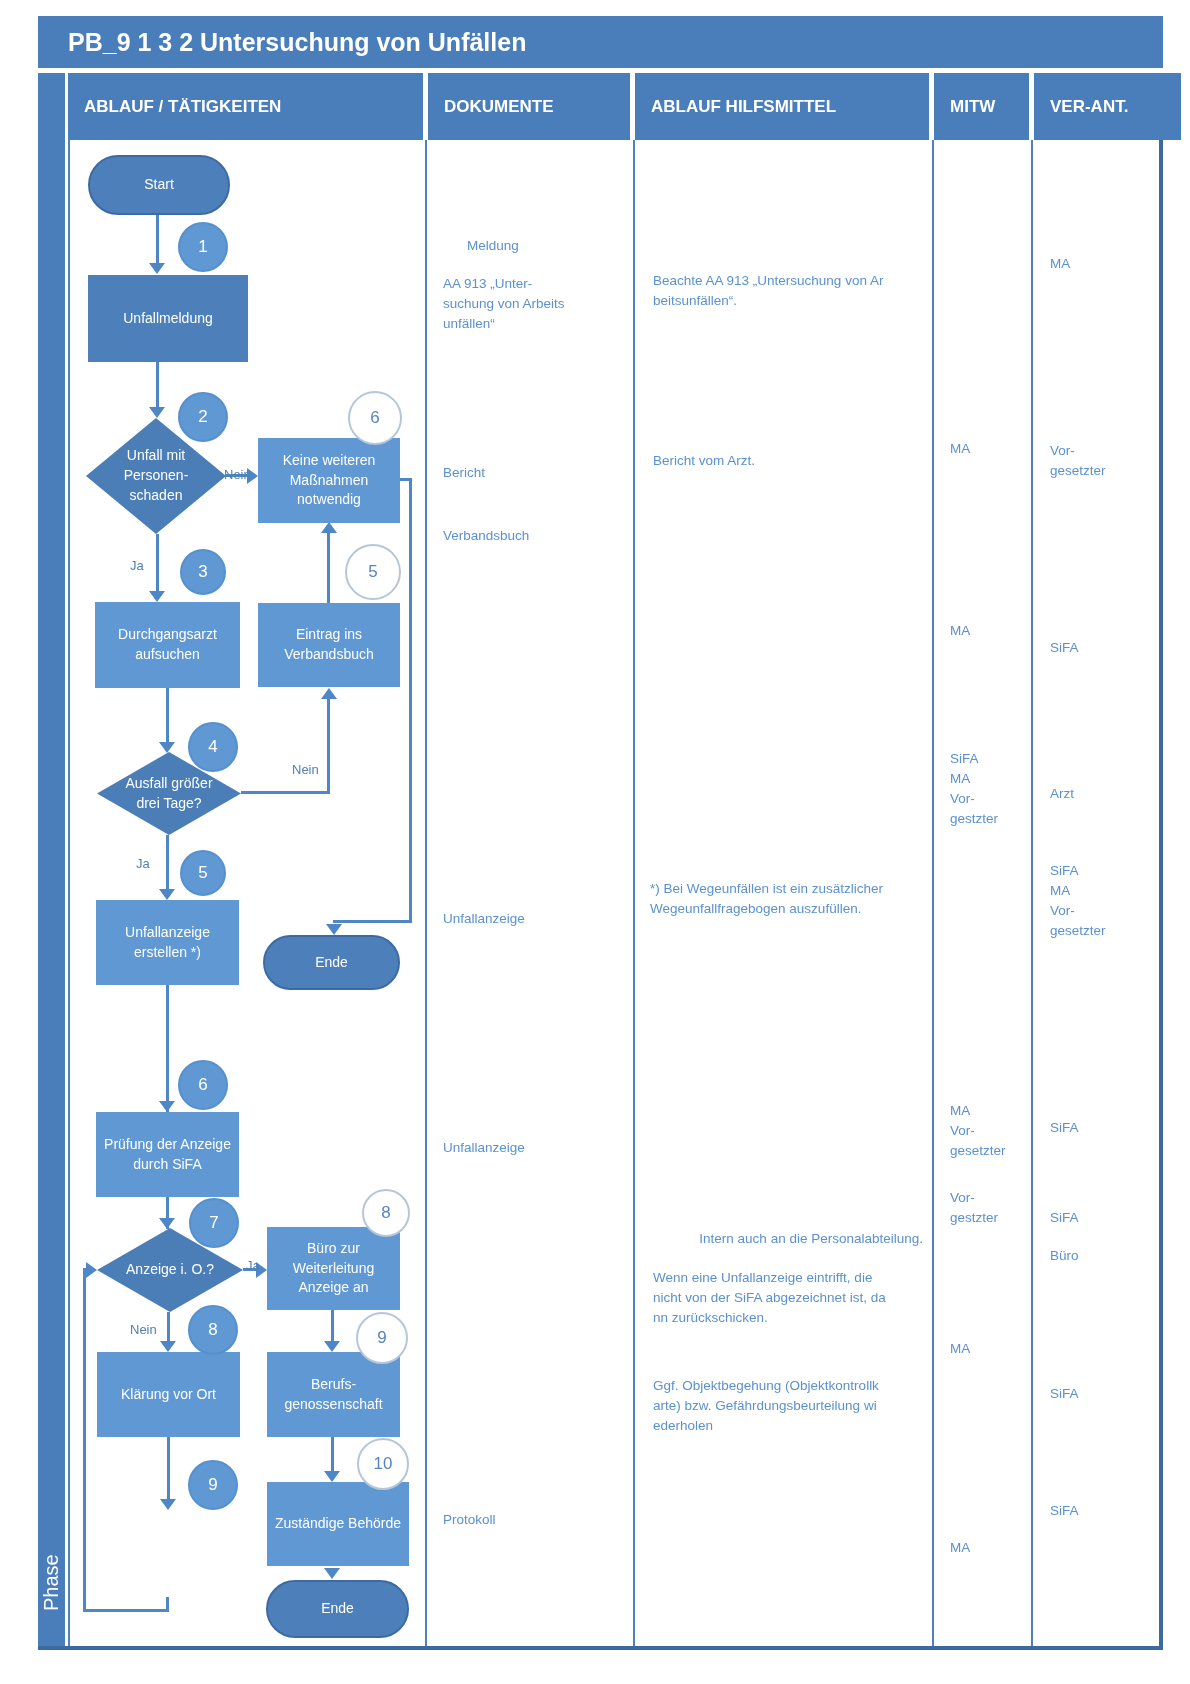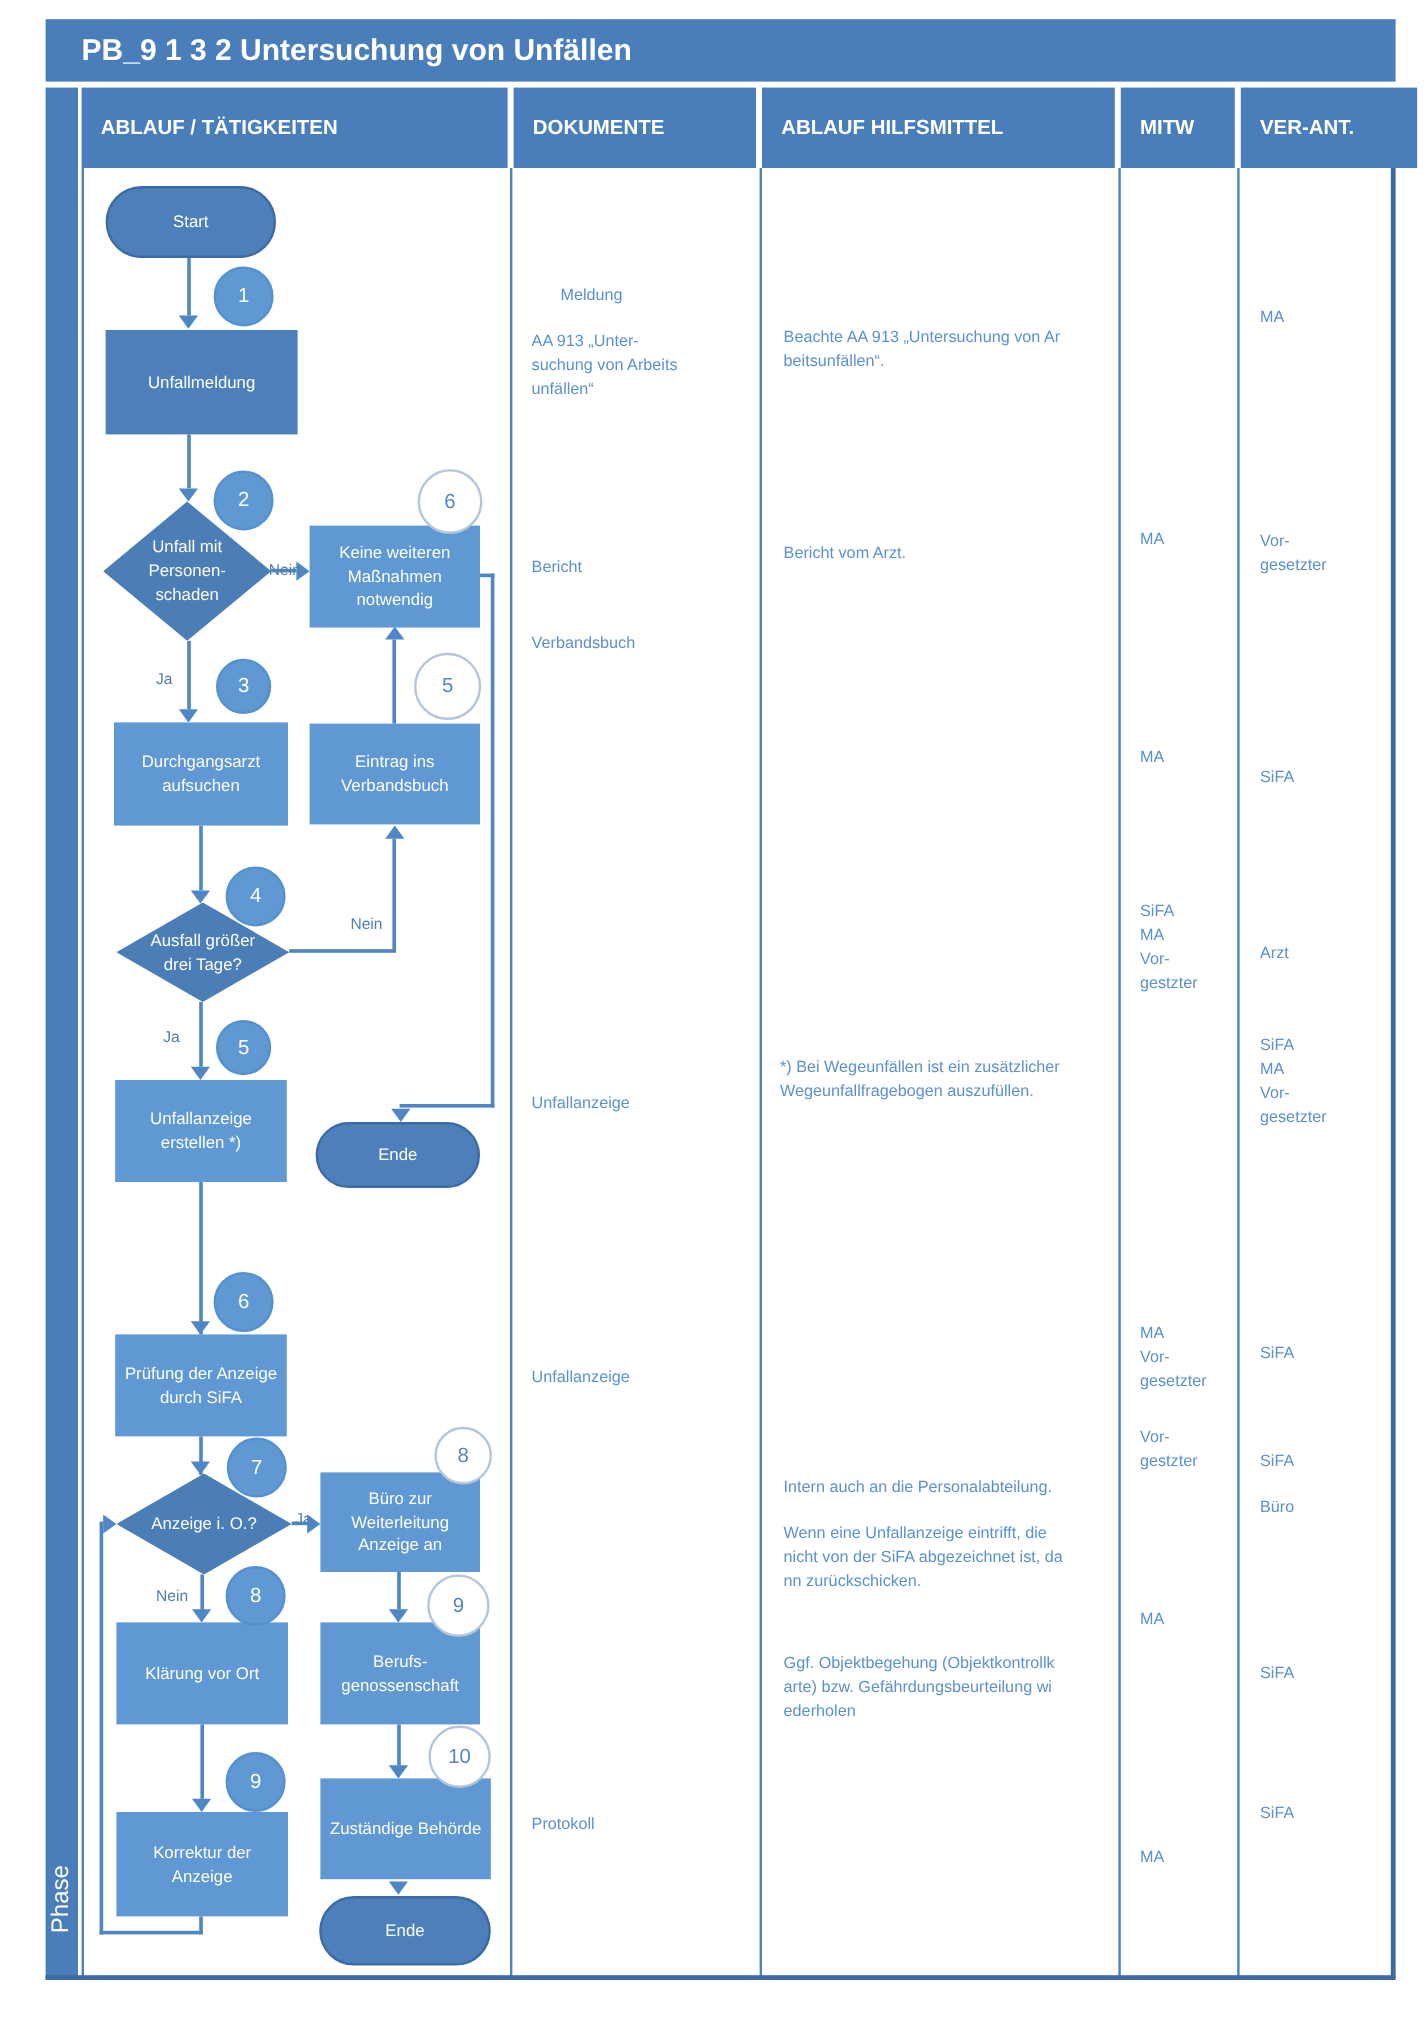--- a/index.html
+++ b/index.html
@@ -142,22 +142,20 @@
   <div class="box dark stadium" style="left:263px;top:935px;width:137px;height:55px;">Ende</div>
   <div class="box light" style="left:96px;top:1112px;width:143px;height:85px;">Prüfung der Anzeige
 durch SiFA</div>
   <div class="box diamond" style="left:97px;top:1228px;width:146px;height:84px;">Anzeige i. O.?</div>
   <div class="box light" style="left:267px;top:1227px;width:133px;height:83px;">Büro zur
 Weiterleitung
 Anzeige an</div>
   <div class="box light" style="left:97px;top:1352px;width:143px;height:85px;">Klärung vor Ort</div>
   <div class="box light" style="left:267px;top:1352px;width:133px;height:85px;">Berufs-
 genossenschaft</div>
-  <div class="box light" style="left:97px;top:1510px;width:143px;height:87px;">Korrektur der
-Anzeige</div>
   <div class="box light" style="left:267px;top:1482px;width:142px;height:84px;">Zuständige Behörde</div>
   <div class="box dark stadium" style="left:266px;top:1580px;width:143px;height:58px;">Ende</div>
 
   <div class="ncircle cfilled" style="left:178px;top:222px;width:50px;height:50px;">1</div>
   <div class="ncircle cfilled" style="left:178px;top:392px;width:50px;height:50px;">2</div>
   <div class="ncircle cfilled" style="left:180px;top:549px;width:46px;height:46px;">3</div>
   <div class="ncircle cfilled" style="left:188px;top:722px;width:50px;height:50px;">4</div>
   <div class="ncircle cfilled" style="left:180px;top:850px;width:46px;height:46px;">5</div>
   <div class="ncircle cfilled" style="left:178px;top:1060px;width:50px;height:50px;">6</div>
   <div class="ncircle cfilled" style="left:189px;top:1198px;width:50px;height:50px;">7</div>
@@ -185,21 +183,21 @@
   <div class="ann" style="left:443px;top:526px;">Verbandsbuch</div>
   <div class="ann" style="left:443px;top:909px;">Unfallanzeige</div>
   <div class="ann" style="left:443px;top:1138px;">Unfallanzeige</div>
   <div class="ann" style="left:443px;top:1510px;">Protokoll</div>
 
   <div class="ann" style="left:653px;top:271px;width:270px;">Beachte AA 913 „Untersuchung von  Ar
 beitsunfällen“.</div>
   <div class="ann" style="left:653px;top:451px;width:270px;">Bericht vom Arzt.</div>
   <div class="ann" style="left:650px;top:879px;width:275px;">*) Bei Wegeunfällen ist ein  zusätzlicher
  Wegeunfallfragebogen  auszufüllen.</div>
-  <div class="ann" style="left:653px;top:1229px;width:270px;">Intern auch an die  Personalabteilung.</div>
+  <div class="ann" style="left:653px;top:1229px;width:270px;text-align:right;">Intern auch an die  Personalabteilung.</div>
   <div class="ann" style="left:653px;top:1268px;width:272px;">Wenn eine Unfallanzeige eintrifft,  die
 nicht von der SiFA abgezeichnet  ist, da
 nn zurückschicken.</div>
   <div class="ann" style="left:653px;top:1376px;width:272px;">Ggf. Objektbegehung  (Objektkontrollk
 arte) bzw.  Gefährdungsbeurteilung  wi
 ederholen</div>
 
   <div class="ann" style="left:950px;top:439px;">MA</div>
   <div class="ann" style="left:950px;top:621px;">MA</div>
   <div class="ann" style="left:950px;top:749px;">SiFA

